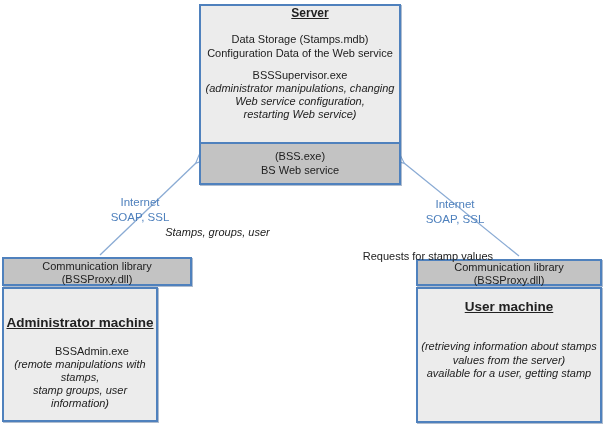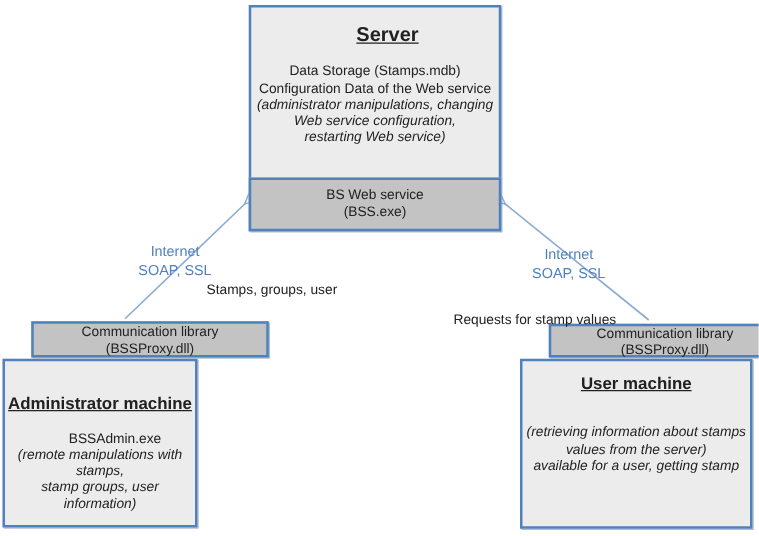--- a/index.html
+++ b/index.html
@@ -13,47 +13,47 @@
   *{box-sizing:border-box;margin:0;padding:0;}
   body{background:#ffffff;font-family:"Liberation Sans",sans-serif;color:var(--text-black);}
   .canvas{position:relative;width:607px;height:429px;background:#ffffff;overflow:hidden;}
   .node{position:absolute;border:2px solid var(--box-border);background:var(--box-fill-light);
         text-align:center;box-shadow:1px 1px 0 rgba(79,108,148,0.45);}
   .grayband{background:var(--band-gray);}
   .italic{font-style:italic;}
   .node-title{font-weight:bold;text-decoration:underline;}
   
   .server{left:199px;top:4px;width:202px;height:181px;}
-  .server-title{margin-top:14px;font-size:16px;padding-left:20px;}
+  .server-title{margin-top:0;font-size:12px;padding-left:20px;}
   .server-storage{margin-top:13px;}
   .server-storage div{font-size:11px;line-height:13.5px;}
   .server-app{margin-top:9px;font-size:11px;line-height:13px;}
   .server-desc div{font-size:11px;line-height:13px;}
   .server-band{position:absolute;left:-2px;right:-2px;bottom:-2px;height:43px;
                border:2px solid var(--box-border);padding-top:6px;}
   .server-band div{font-size:11px;line-height:13.5px;}
   
-  .hdr{padding-top:1px;margin-left:23px;}
+  .hdr{padding-top:1px;}
   .hdr div{font-size:11px;line-height:12.5px;}
   .admin-hdr{left:2px;top:257px;width:190px;height:29px;}
   .admin-main{left:2px;top:287px;width:156px;height:135px;}
   .admin-title{margin-top:26px;font-size:13.5px;}
   .admin-app{margin-top:15px;font-size:11px;line-height:13px;padding-left:24px;}
   .admin-desc div{font-size:11px;line-height:13px;}
   .user-hdr{left:416px;top:259px;width:186px;height:27px;padding-top:0;}
   .user-main{left:416px;top:287px;width:186px;height:136px;}
   .user-title{margin-top:10px;font-size:13.5px;}
   .user-desc{margin-top:26px;font-style:italic;}
   .user-desc div{font-size:11px;line-height:13.5px;}
   
   .label{position:absolute;text-align:center;}
   .blue-label{color:var(--label-blue);font-size:11.5px;line-height:14.5px;}
   .black-label{color:var(--text-black);font-size:11px;line-height:13px;}
   .admin-link-label{left:100px;top:195px;width:80px;}
-  .admin-action-label{left:160px;top:226px;width:115px;}
+  .admin-action-label{left:160px;top:226px;width:115px;font-style:italic;}
   .user-link-label{left:415px;top:197px;width:80px;}
   .user-action-label{left:353px;top:250px;width:140px;text-align:right;white-space:nowrap;}
   
   svg.arrows{position:absolute;left:0;top:0;width:607px;height:429px;pointer-events:none;}
 </style>
 </head>
 <body>
 
 <div class="canvas">
 
@@ -66,28 +66,29 @@
     <line x1="100" y1="255" x2="196" y2="163" stroke="#8aabd4" stroke-width="1.3" marker-end="url(#openArrow)"></line>
     <line x1="519" y1="256" x2="404" y2="163" stroke="#8aabd4" stroke-width="1.3" marker-end="url(#openArrow)"></line>
   </svg>
 
   <div class="node server">
     <div class="node-title server-title">Server</div>
     <div class="server-storage">
       <div>Data Storage (Stamps.mdb)</div>
       <div>Configuration Data of the Web service</div>
     </div>
+    <div class="server-app">BSSSupervisor.exe</div>
     <div class="server-desc italic">
       <div>(administrator manipulations, changing</div>
       <div>Web service configuration,</div>
       <div>restarting Web service)</div>
     </div>
     <div class="server-band grayband">
+      <div>(BSS.exe)</div>
       <div>BS Web service</div>
-      <div>(BSS.exe)</div>
     </div>
   </div>
 
   <div class="node grayband hdr admin-hdr">
     <div>Communication library</div>
     <div>(BSSProxy.dll)</div>
   </div>
   <div class="node admin-main">
     <div class="node-title admin-title">Administrator machine</div>
     <div class="admin-app">BSSAdmin.exe</div>

